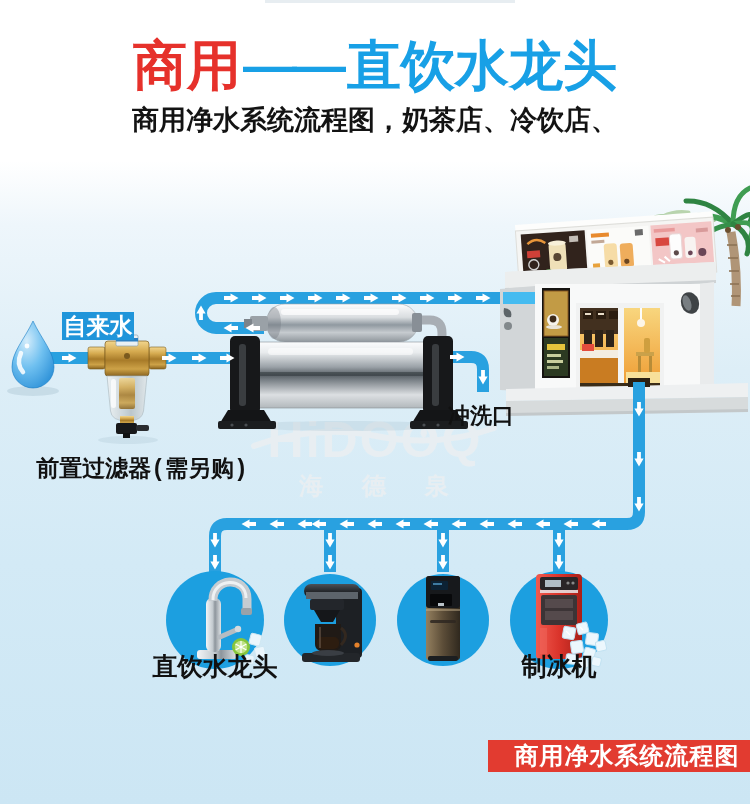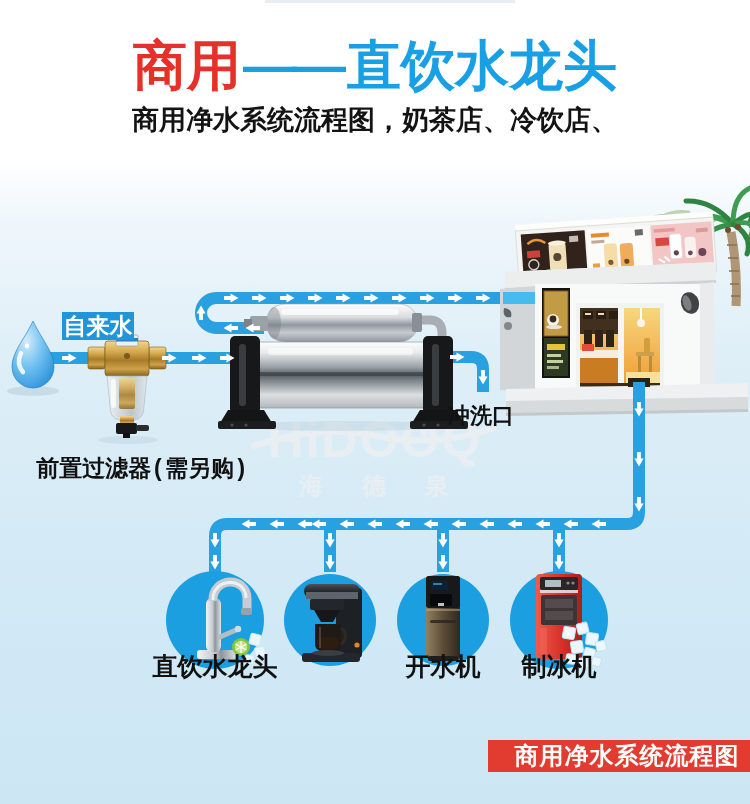--- a/index.html
+++ b/index.html
@@ -429,17 +429,16 @@
         <use href="#arrow" transform="translate(443,563) rotate(90)"></use>
         <use href="#arrow" transform="translate(559,541) rotate(90)"></use>
         <use href="#arrow" transform="translate(559,563) rotate(90)"></use>
       </g>
   </svg>
 
   <div class="lbl tap">自来水</div>
   <div class="lbl prefilter">前置过滤器(需另购)</div>
   <div class="lbl flush">冲洗口</div>
   <div class="lbl app-lbl" style="left:140px;">直饮水龙头</div>
-  <div class="lbl app-lbl" style="left:368px;">开水机</div>
   <div class="lbl app-lbl" style="left:484px;">制冰机</div>
 
   <div class="badge">商用净水系统流程图</div>
 </div>
 
 </body></html>

